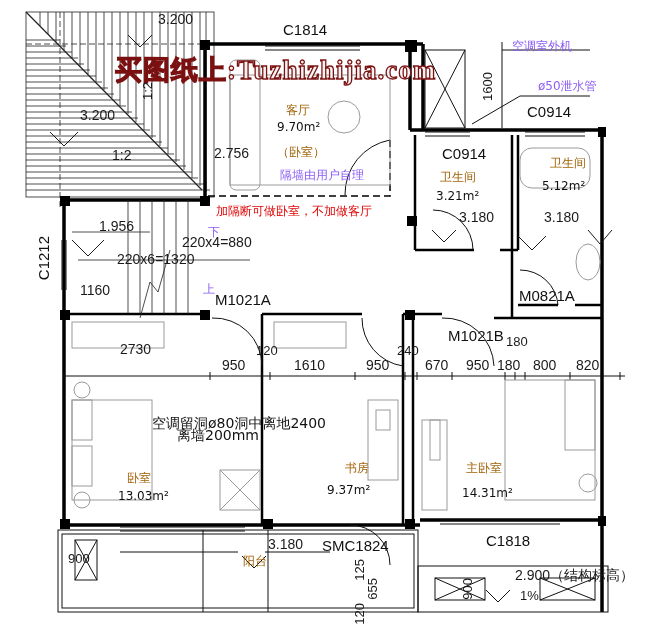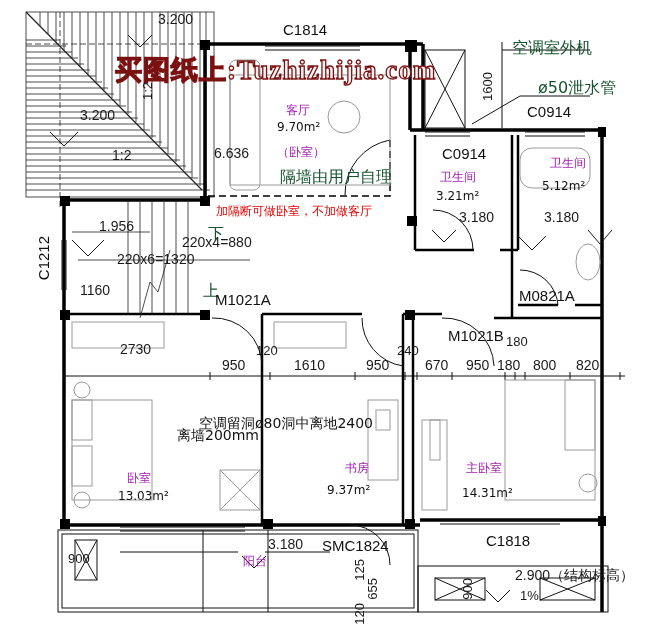--- a/index.html
+++ b/index.html
@@ -1,25 +1,25 @@
 <!DOCTYPE html>
 <html><head>
 <meta charset="utf-8">
 <style>
   html, body { margin: 0; padding: 0; background: #ffffff; }
   body { width: 650px; height: 627px; position: relative; overflow: hidden; font-family: "Liberation Sans", "DejaVu Sans", sans-serif; }
   #plan { position: absolute; left: 0; top: 0; }
   .lbl { position: absolute; color: #111; white-space: nowrap; line-height: 1; font-family: "DejaVu Sans", sans-serif; }
   .dim { font-size: 14px; color: #1a1a1a; font-family: "Liberation Sans", sans-serif; }
   .dim-sm { font-size: 13px; color: #1a1a1a; font-family: "Liberation Sans", sans-serif; }
-  .room { font-size: 12px; color: #a21caf; text-align: center; }
+  .room { font-size: 12px; color: #a16207; text-align: center; }
   .area { font-size: 12px; color: #111; }
   .code { font-size: 15px; color: #111; font-family: "Liberation Sans", sans-serif; }
   .red-note { font-size: 12px; color: #e00000; font-family: "DejaVu Serif", serif; }
-  .note { font-size: 16px; color: #14532d; }
+  .note { font-size: 12px; color: #8b5cf6; }
   .big-note { font-size: 14px; color: #111; }
   .watermark { position: absolute; left: 115px; top: 52px; font-size: 27px; font-weight: bold; color: #f7f2f2; -webkit-text-stroke: 1.3px #7a1010; letter-spacing: 1px; font-family: Liberation Serif, serif; white-space: nowrap; }
   .vert { writing-mode: vertical-rl; transform: rotate(180deg); }
 </style>
 </head>
 <body>
 
 <svg id="plan" width="650" height="627" viewBox="0 0 650 627" xmlns="http://www.w3.org/2000/svg">
   <g fill="none" stroke="#1a1a1a" stroke-width="1">
 
@@ -256,21 +256,21 @@
 <span class="lbl dim" style="left:158px;top:12px;">3.200</span>
 <span class="lbl dim" style="left:80px;top:108px;">3.200</span>
 <span class="lbl dim" style="left:112px;top:148px;">1:2</span>
 <span class="lbl dim-sm vert" style="left:141px;top:82px;">1:2</span>
 
 <span class="lbl code" style="left:283px;top:22px;">C1814</span>
 
 <span class="lbl room" style="left:286px;top:104px;">客厅</span>
 <span class="lbl area" style="left:277px;top:121px;">9.70m²</span>
 <span class="lbl room" style="left:277px;top:146px;">（卧室）</span>
-<span class="lbl dim" style="left:214px;top:146px;">6.636</span>
+<span class="lbl dim" style="left:214px;top:146px;">2.756</span>
 <span class="lbl note" style="left:280px;top:169px;">隔墙由用户自理</span>
 <span class="lbl red-note" style="left:216px;top:205px;">加隔断可做卧室，不加做客厅</span>
 
 <span class="lbl note" style="left:512px;top:40px;">空调室外机</span>
 <span class="lbl note" style="left:522px;top:80px;margin-left:16px;">ø50泄水管</span>
 <span class="lbl dim-sm vert" style="left:481px;top:72px;">1600</span>
 <span class="lbl code" style="left:527px;top:104px;">C0914</span>
 <span class="lbl code" style="left:442px;top:146px;">C0914</span>
 
 <span class="lbl room" style="left:440px;top:171px;">卫生间</span>
@@ -297,21 +297,21 @@
 <span class="lbl dim-sm" style="left:256px;top:344px;">120</span>
 <span class="lbl dim" style="left:294px;top:358px;text-align:center;">1610</span>
 <span class="lbl dim" style="left:366px;top:358px;">950</span>
 <span class="lbl dim-sm" style="left:397px;top:344px;">240</span>
 <span class="lbl dim" style="left:425px;top:358px;">670</span>
 <span class="lbl dim" style="left:466px;top:358px;">950</span>
 <span class="lbl dim" style="left:497px;top:358px;">180</span>
 <span class="lbl dim" style="left:533px;top:358px;">800</span>
 <span class="lbl dim" style="left:576px;top:358px;">820</span>
 
-<span class="lbl big-note" style="left:152px;top:416px;margin-left:47px;">空调留洞ø80洞中离地2400</span>
+<span class="lbl big-note" style="left:152px;top:416px;">空调留洞ø80洞中离地2400</span>
 <span class="lbl big-note" style="left:177px;top:428px;">离墙200mm</span>
 
 <span class="lbl room" style="left:127px;top:472px;text-align:right;">卧室</span>
 <span class="lbl area" style="left:118px;top:490px;">13.03m²</span>
 <span class="lbl room" style="left:333px;top:462px;margin-left:12px;">书房</span>
 <span class="lbl area" style="left:327px;top:484px;">9.37m²</span>
 <span class="lbl room" style="left:466px;top:462px;">主卧室</span>
 <span class="lbl area" style="left:462px;top:487px;">14.31m²</span>
 
 <span class="lbl code" style="left:486px;top:533px;text-align:center;">C1818</span>

